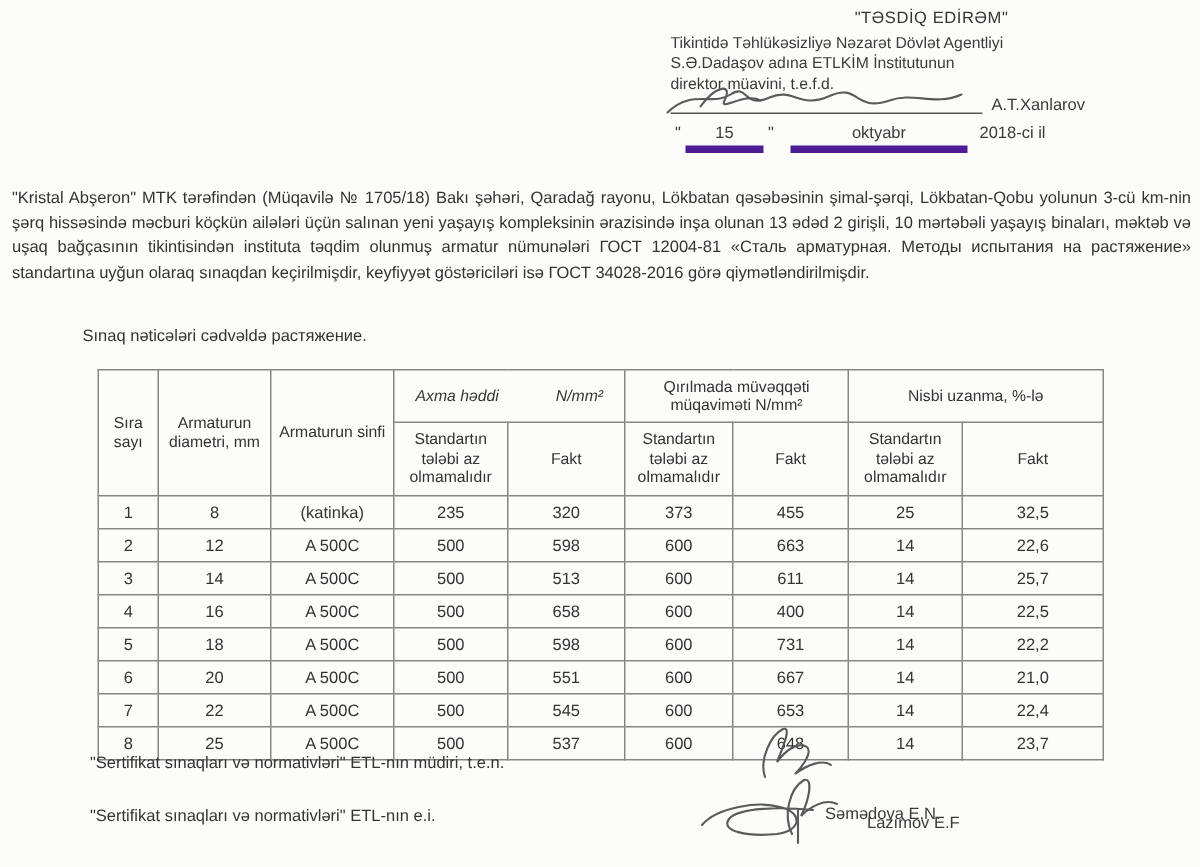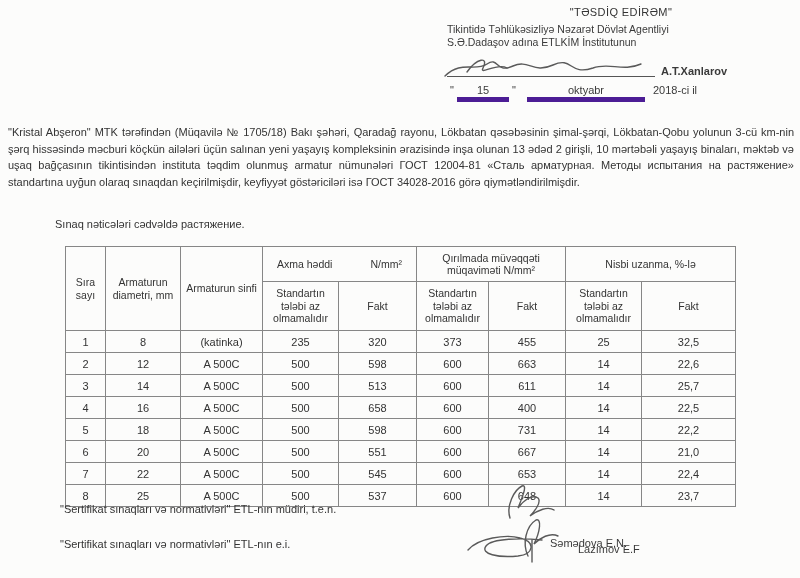--- a/index.html
+++ b/index.html
@@ -4,21 +4,21 @@
 <style>
   html,body{margin:0;padding:0;background:#e8e8e8;}
   .page{
     position:relative;width:800px;height:578px;background:#fcfcfb;
     font-family:"Liberation Sans", sans-serif;color:#2e2e2e;overflow:hidden;
   }
   
   .approval{position:absolute;left:447px;top:6px;width:348px;font-size:10.5px;line-height:13.5px;color:#3a3a3a;}
   .approval-title{text-align:center;font-size:11px;letter-spacing:.4px;margin-bottom:3px;color:#333;}
   .approval-line{white-space:nowrap;}
-  .sign-row{position:relative;margin-top:14px;height:16px;font-weight:bold;}
+  .sign-row{position:relative;height:16px;}
   .sign-rule{position:absolute;left:0;top:12px;width:208px;border-bottom:1px solid #555;}
   .signer{position:absolute;left:214px;top:1px;font-size:11px;white-space:nowrap;}
   .sig-top{position:absolute;left:-6px;top:-14px;}
   .date-row{position:relative;margin-top:4px;font-size:11px;white-space:nowrap;}
   .q{display:inline-block;width:10px;text-align:center;}
   .u{display:inline-block;text-align:center;border-bottom:5px solid #4c1d95;}
   .u.day{width:52px;}
   .u.month{width:118px;margin-left:8px;margin-right:8px;}
   
   .body-par{
@@ -33,37 +33,38 @@
   }
   .results th,.results td{
     border:1px solid #868686;text-align:center;vertical-align:middle;
     padding:2px 3px;font-weight:normal;
   }
   .results thead th{font-size:10.5px;line-height:12.5px;}
   .results thead tr.top th{height:30px;}
   .results thead tr.sub th{height:44px;}
   .results tbody td{height:17px;}
   th.split-head{padding:2px 6px;}
-  .split-inner{display:flex;justify-content:space-between;align-items:center;padding:0 8px;}
+  .split-inner{display:flex;justify-content:space-between;align-items:center;padding:0 8px;font-style:italic;}
   
   .role-line{position:absolute;font-size:11px;color:#333;white-space:nowrap;}
   .name{position:absolute;font-size:11px;color:#3a3a3a;white-space:nowrap;}
   .sig{position:absolute;}
   svg.sigpath{overflow:visible;}
   svg.sigpath path{fill:none;stroke:#5a5a5a;stroke-width:1.4;stroke-linecap:round;}
 </style>
 </head>
 <body>
 
 <div class="page">
 
   <div class="approval">
     <div class="approval-title">"TƏSDİQ EDİRƏM"</div>
     <div class="approval-line">Tikintidə Təhlükəsizliyə Nəzarət Dövlət Agentliyi</div>
     <div class="approval-line">S.Ə.Dadaşov adına ETLKİM İnstitutunun</div>
+    <div class="approval-line">direktor müavini, t.e.f.d.</div>
     <div class="sign-row">
       <span class="sign-rule"></span>
       <svg class="sigpath sig-top" width="210" height="34" viewBox="0 0 210 34">
         <path d="M4,26 C20,10 34,22 46,14 C58,6 54,24 72,16 C88,9 92,24 112,15 C132,6 128,26 152,18 C168,12 182,22 200,14"></path>
         <path d="M26,22 C36,8 48,6 42,18 C38,26 56,12 66,18"></path>
       </svg>
       <span class="signer">A.T.Xanlarov</span>
     </div>
     <div class="date-row">
       <span class="q">"</span><span class="u day">15</span><span class="q">"</span><span class="u month">oktyabr</span><span>2018-ci il</span>

